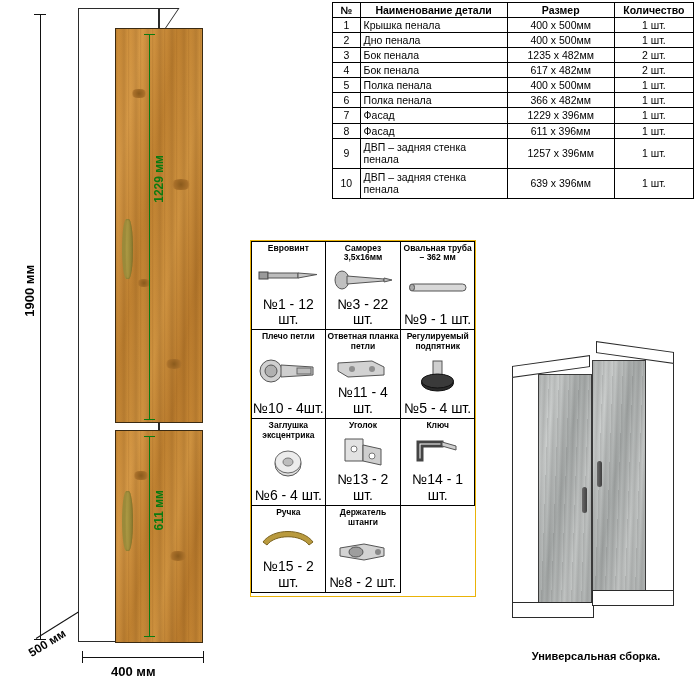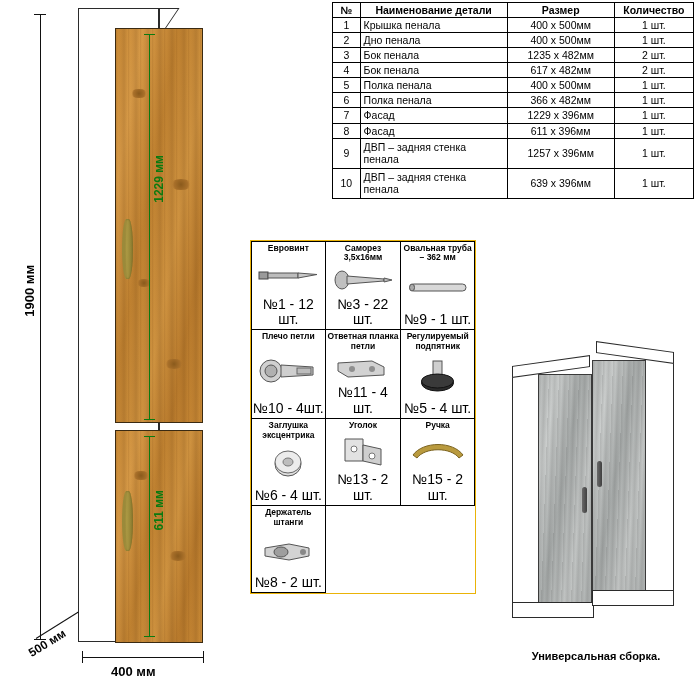--- a/index.html
+++ b/index.html
@@ -338,20 +338,30 @@
         <svg width="52" height="32" viewBox="0 0 52 32">
             <path d="M8 4 L26 4 L26 26 L8 26 Z" fill="#e2e2e2" stroke="#555"></path>
             <path d="M26 10 L44 14 L44 30 L26 26 Z" fill="#cfcfcf" stroke="#555"></path>
             <circle cx="17" cy="14" r="3" fill="#fff" stroke="#777"></circle>
             <circle cx="35" cy="21" r="3" fill="#fff" stroke="#777"></circle>
           </svg>
       </div>
       <div class="hw-qty">№13 - 2 шт.</div>
     </div>
 
+    <div class="hw-cell">
+      <div class="hw-title">Ключ</div>
+      <div class="hw-art">
+        <svg width="52" height="30" viewBox="0 0 52 30">
+            <path d="M6 6 L30 6 L30 10 L10 10 L10 24 L6 24 Z" fill="none" stroke="#444" stroke-width="3"></path>
+            <path d="M30 6 L44 10 L44 14 L30 10 Z" fill="#cfcfcf" stroke="#555"></path>
+          </svg>
+      </div>
+      <div class="hw-qty">№14 - 1 шт.</div>
+    </div>
 
     <div class="hw-cell">
       <div class="hw-title">Ручка</div>
       <div class="hw-art">
         <svg width="58" height="24" viewBox="0 0 58 24">
             <path d="M4 16 C14 2, 44 2, 54 16 L50 19 C42 8, 16 8, 8 19 Z" fill="#b99a3e" stroke="#7b6320"></path>
           </svg>
       </div>
       <div class="hw-qty">№15 - 2 шт.</div>
     </div>

